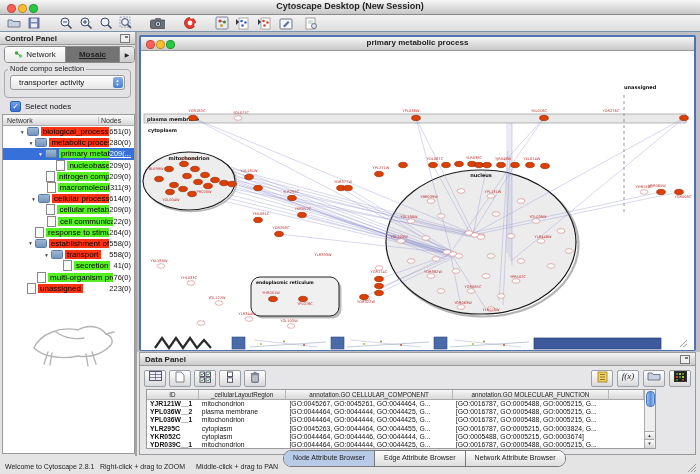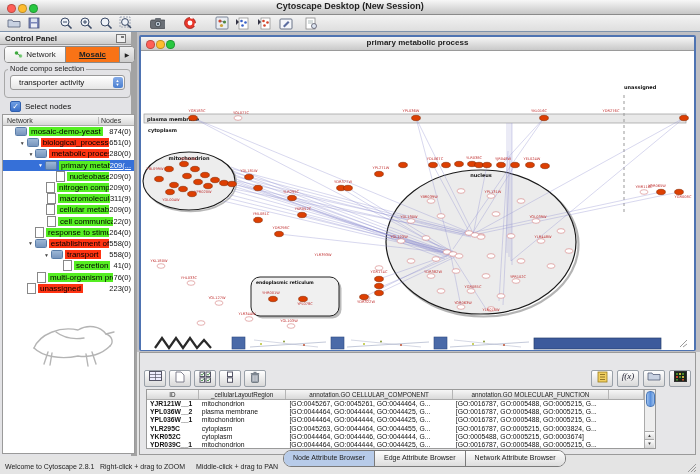--- a/index.html
+++ b/index.html
@@ -13,31 +13,31 @@
   .light{position:absolute;top:3.5px;width:7px;height:7px;border-radius:50%;border:0.5px solid rgba(0,0,0,.25);}
   #toolbar{left:0;top:15px;width:700px;height:17px;background:linear-gradient(#f3f3f3,#dedede);
            border-bottom:1px solid #7e93ad;display:flex;align-items:center;padding-left:6px;box-sizing:border-box;}
   .tbi{width:15px;height:14px;margin-right:5px;display:flex;align-items:center;justify-content:center;}
   .sp{width:12px;}
   #search-wrap{display:flex;align-items:center;margin-left:4px;}
   #search-label{font-size:8px;color:#222;margin-right:3px;font-weight:bold;}
   #search-input{width:46px;height:11px;background:#fff;border:1px solid #8a8a8a;border-right:none;border-radius:2px 0 0 2px;font-size:7px;padding:0 2px;}
   #search-drop{width:11px;height:13px;background:linear-gradient(#f8f8f8,#cfcfcf);border:1px solid #8a8a8a;border-radius:0 2px 2px 0;font-size:5px;color:#333;display:flex;align-items:center;justify-content:center;}
   
-  #control-panel{left:0;top:32px;width:137px;height:424px;background:#e3e3e6;border-right:6px solid #a3a3a3;box-sizing:border-box;}
+  #control-panel{left:0;top:32px;width:137px;height:424px;background:#e3e3e6;border-right:2px solid #a3a3a3;box-sizing:border-box;}
   .panel-header{height:12px;background:linear-gradient(#f4f4f4,#cbcbcb);border-bottom:1px solid #9a9a9a;
                 display:flex;align-items:center;justify-content:space-between;padding:0 5px;}
   .panel-header .pt{font-size:8px;font-weight:bold;color:#222;}
   .float-ic{width:8px;height:7px;border:1px solid #777;background:#eee;position:relative;}
   .float-ic:before{content:"";position:absolute;right:1px;top:1px;width:3px;height:2px;background:#777;}
   #cp-tabs{position:absolute;left:4px;top:14px;width:129px;height:15px;border:1px solid #8a8a8a;border-radius:4px;
            display:flex;overflow:hidden;background:#fff;}
   .cp-tab{display:flex;align-items:center;justify-content:center;font-size:8px;color:#222;height:100%;}
   #tab-network{width:60px;background:linear-gradient(#fff,#e9e9e9);}
-  #tab-mosaic{width:53px;background:#f97316;font-weight:bold;border-left:1px solid #8a8a8a;border-right:1px solid #8a8a8a;text-decoration:underline;}
+  #tab-mosaic{width:53px;background:#737373;font-weight:bold;border-left:1px solid #8a8a8a;border-right:1px solid #8a8a8a;text-decoration:underline;}
   #tab-more{flex:1;background:linear-gradient(#eee,#ccc);font-size:6px;justify-content:center;display:flex;align-items:center;}
   #groupbox{position:absolute;left:4px;top:37px;width:127px;height:29px;border:1px solid #a8a8a8;border-radius:4px;box-sizing:border-box;}
   #groupbox-label{position:absolute;left:8px;top:32px;background:#e3e3e6;padding:0 2px;font-size:7.5px;color:#222;}
   #combo{position:absolute;left:10px;top:43px;width:115px;height:15px;background:linear-gradient(#fff,#e6e6e6);
          border:1px solid #9a9a9a;border-radius:3px;box-sizing:border-box;display:flex;align-items:center;}
   #combo .cv{font-size:8px;color:#111;padding-left:8px;flex:1;}
   #combo .stepper{width:10px;height:11px;margin-right:1.5px;border-radius:2.5px;background:linear-gradient(#85abе8,#4a7fd0);
          background:linear-gradient(#85abe8,#4a7fd0);display:flex;flex-direction:column;align-items:center;justify-content:center;color:#fff;font-size:4px;line-height:4px;}
   #checkbox-row{position:absolute;left:10px;top:69px;display:flex;align-items:center;}
   #checkbox{width:9px;height:9px;border-radius:2px;background:linear-gradient(#6f9fe4,#3a6fc8);border:1px solid #2f5fae;
@@ -236,27 +236,20 @@
     <div id="checkbox">✓</div>
     <span id="checkbox-label">Select nodes</span>
   </div>
   <div id="tree-box">
     <div id="tree-header">
       <div class="c1">Network</div>
       <div class="c2">Nodes</div>
     </div>
     <div id="network-tree">
         <div class="trow">
-          <span class="ind" style="width: 3px;"></span>
-          <span class="arrow"></span>
-          <span class="tfolder"></span>
-          <span class="tlabel green">mosaic-demo-yeast</span>
-          <span class="tcount">874(0)</span>
-        </div>
-        <div class="trow">
           <span class="ind" style="width: 15px;"></span>
           <span class="arrow">▼</span>
           <span class="tfolder"></span>
           <span class="tlabel red">biological_process</span>
           <span class="tcount">651(0)</span>
         </div>
         <div class="trow">
           <span class="ind" style="width: 27px;"></span>
           <span class="arrow">▼</span>
           <span class="tfolder"></span>
@@ -283,20 +276,27 @@
           <span class="tfile"></span>
           <span class="tlabel green">nitrogen compo</span>
           <span class="tcount">209(0)</span>
         </div>
         <div class="trow">
           <span class="ind" style="width: 39px;"></span>
           <span class="arrow"></span>
           <span class="tfile"></span>
           <span class="tlabel green">macromolecule</span>
           <span class="tcount">311(9)</span>
+        </div>
+        <div class="trow">
+          <span class="ind" style="width: 27px;"></span>
+          <span class="arrow">▼</span>
+          <span class="tfolder"></span>
+          <span class="tlabel red">cellular process</span>
+          <span class="tcount">614(0)</span>
         </div>
         <div class="trow">
           <span class="ind" style="width: 39px;"></span>
           <span class="arrow"></span>
           <span class="tfile"></span>
           <span class="tlabel green">cellular metabo</span>
           <span class="tcount">209(0)</span>
         </div>
         <div class="trow">
           <span class="ind" style="width: 39px;"></span>
@@ -587,20 +587,24 @@
         <circle cx="332" cy="293" r="1" fill="#b8c230"></circle>
         <circle cx="343" cy="290.5" r="1" fill="#8a9a3a"></circle>
         <circle cx="363" cy="294" r="1" fill="#c05030"></circle>
         <rect x="393" y="287" width="127" height="11" fill="#3c5a9c" stroke="#26406e" stroke-width="0.7"></rect>
         <path d="M539,296 L546,289 M542,296 L546,293" stroke="#9a9a9a" stroke-width="1" fill="none"></path>
       </svg>
   </div>
 </div>
 
 <div class="abs" id="data-panel">
+  <div class="panel-header">
+    <span class="pt">Data Panel</span>
+    <span class="float-ic"></span>
+  </div>
   <div id="dp-toolbar">
     <div class="dpb">
         <svg width="13" height="10">
           <rect x="0.5" y="0.5" width="12" height="9" fill="#eef" stroke="#556"></rect>
           <line x1="0.5" y1="3.5" x2="12.5" y2="3.5" stroke="#556" stroke-width="0.7"></line>
           <line x1="0.5" y1="6.5" x2="12.5" y2="6.5" stroke="#556" stroke-width="0.7"></line>
           <line x1="6.5" y1="0.5" x2="6.5" y2="9.5" stroke="#556" stroke-width="0.7"></line>
         </svg>
       </div>
     <div class="dpb">

